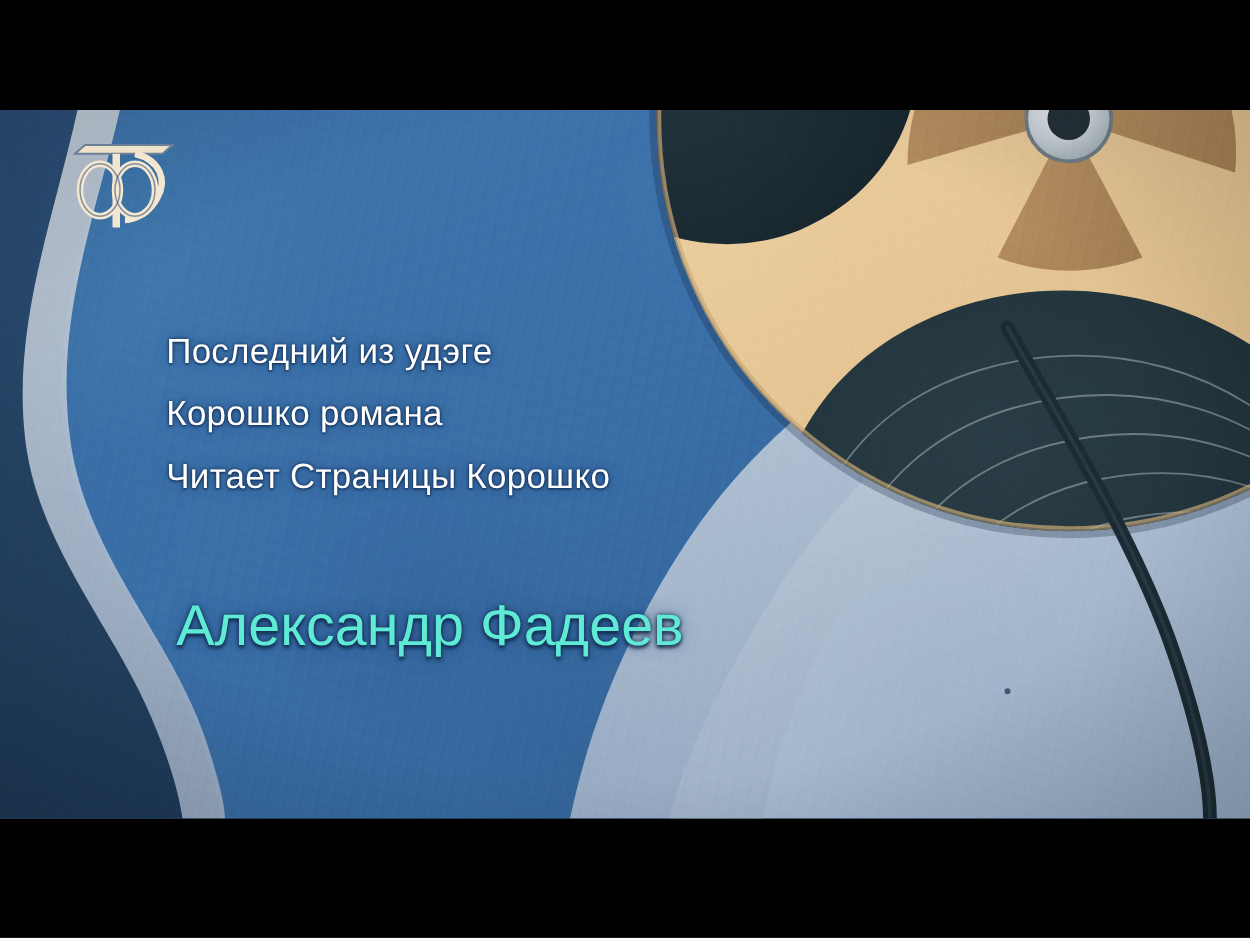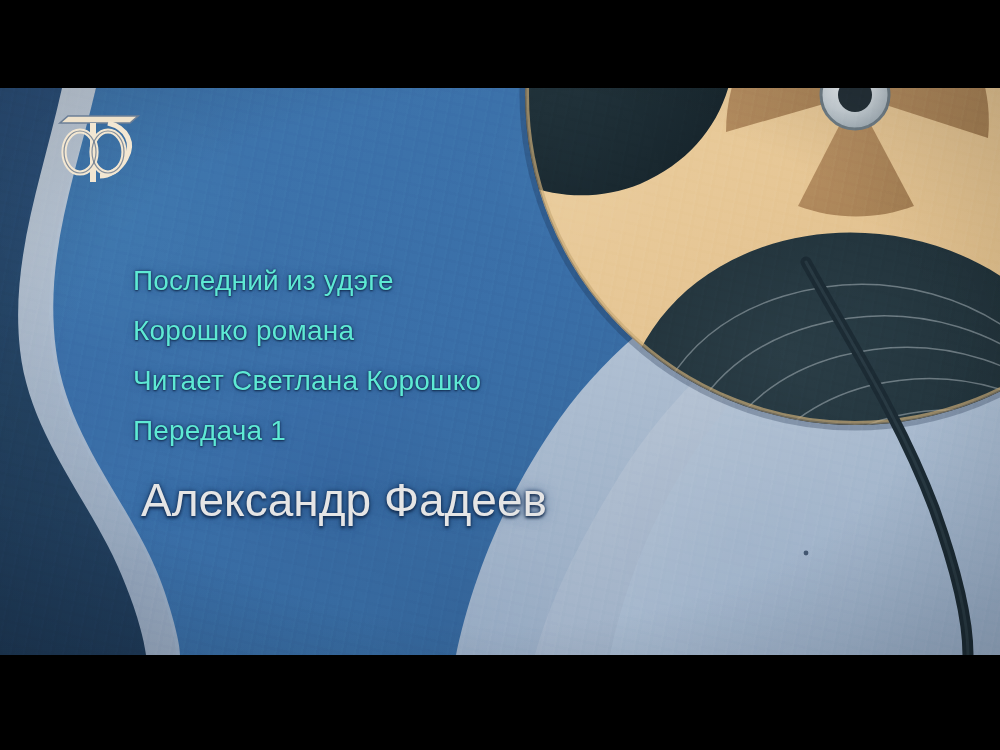--- a/index.html
+++ b/index.html
@@ -83,36 +83,36 @@
   #logo svg { display:block; width:92px; height:78px; }
 
   
   #textblock {
     position: absolute;
     left: 133px;
     top: 168px;
     z-index: 25;
   }
   .tline {
-    color: #5eead4;
+    color: #ffffff;
     font-size: 28px;
     line-height: 50px;
     letter-spacing: .2px;
     white-space: nowrap;
     text-shadow:
       0 0 3px rgba(20,50,90,.95),
       0 1px 2px rgba(10,30,60,.8),
       0 0 10px rgba(30,70,120,.55);
   }
   #author {
     position: absolute;
     left: 141px;
     top: 385px;
     z-index: 25;
-    color: #e5e5e5;
+    color: #5eead4;
     font-size: 46px;
     line-height: 54px;
     white-space: nowrap;
     text-shadow:
       0 0 4px rgba(20,50,90,.95),
       0 2px 3px rgba(10,30,60,.8),
       0 0 14px rgba(30,70,120,.55);
   }
 </style>
 </head>
@@ -279,22 +279,21 @@
         <g fill="none" stroke="rgba(40,70,110,.55)" stroke-width="1.2">
           <ellipse cx="28" cy="42" rx="16" ry="21"></ellipse>
           <ellipse cx="56" cy="42" rx="16" ry="21"></ellipse>
         </g>
       </svg>
     </div>
 
     <div id="textblock">
       <div class="tline">Последний из удэге</div>
       <div class="tline">Корошко романа</div>
-      <div class="tline">Читает Светлана Корошко</div>
-      <div class="tline">Передача 1</div>
+      <div class="tline">Читает Страницы Корошко</div>
     </div>
 
     <div id="author">Александр Фадеев</div>
 
   </div>
 
   <div class="bar top"></div>
   <div class="bar bottom"></div>
 
 </div>

